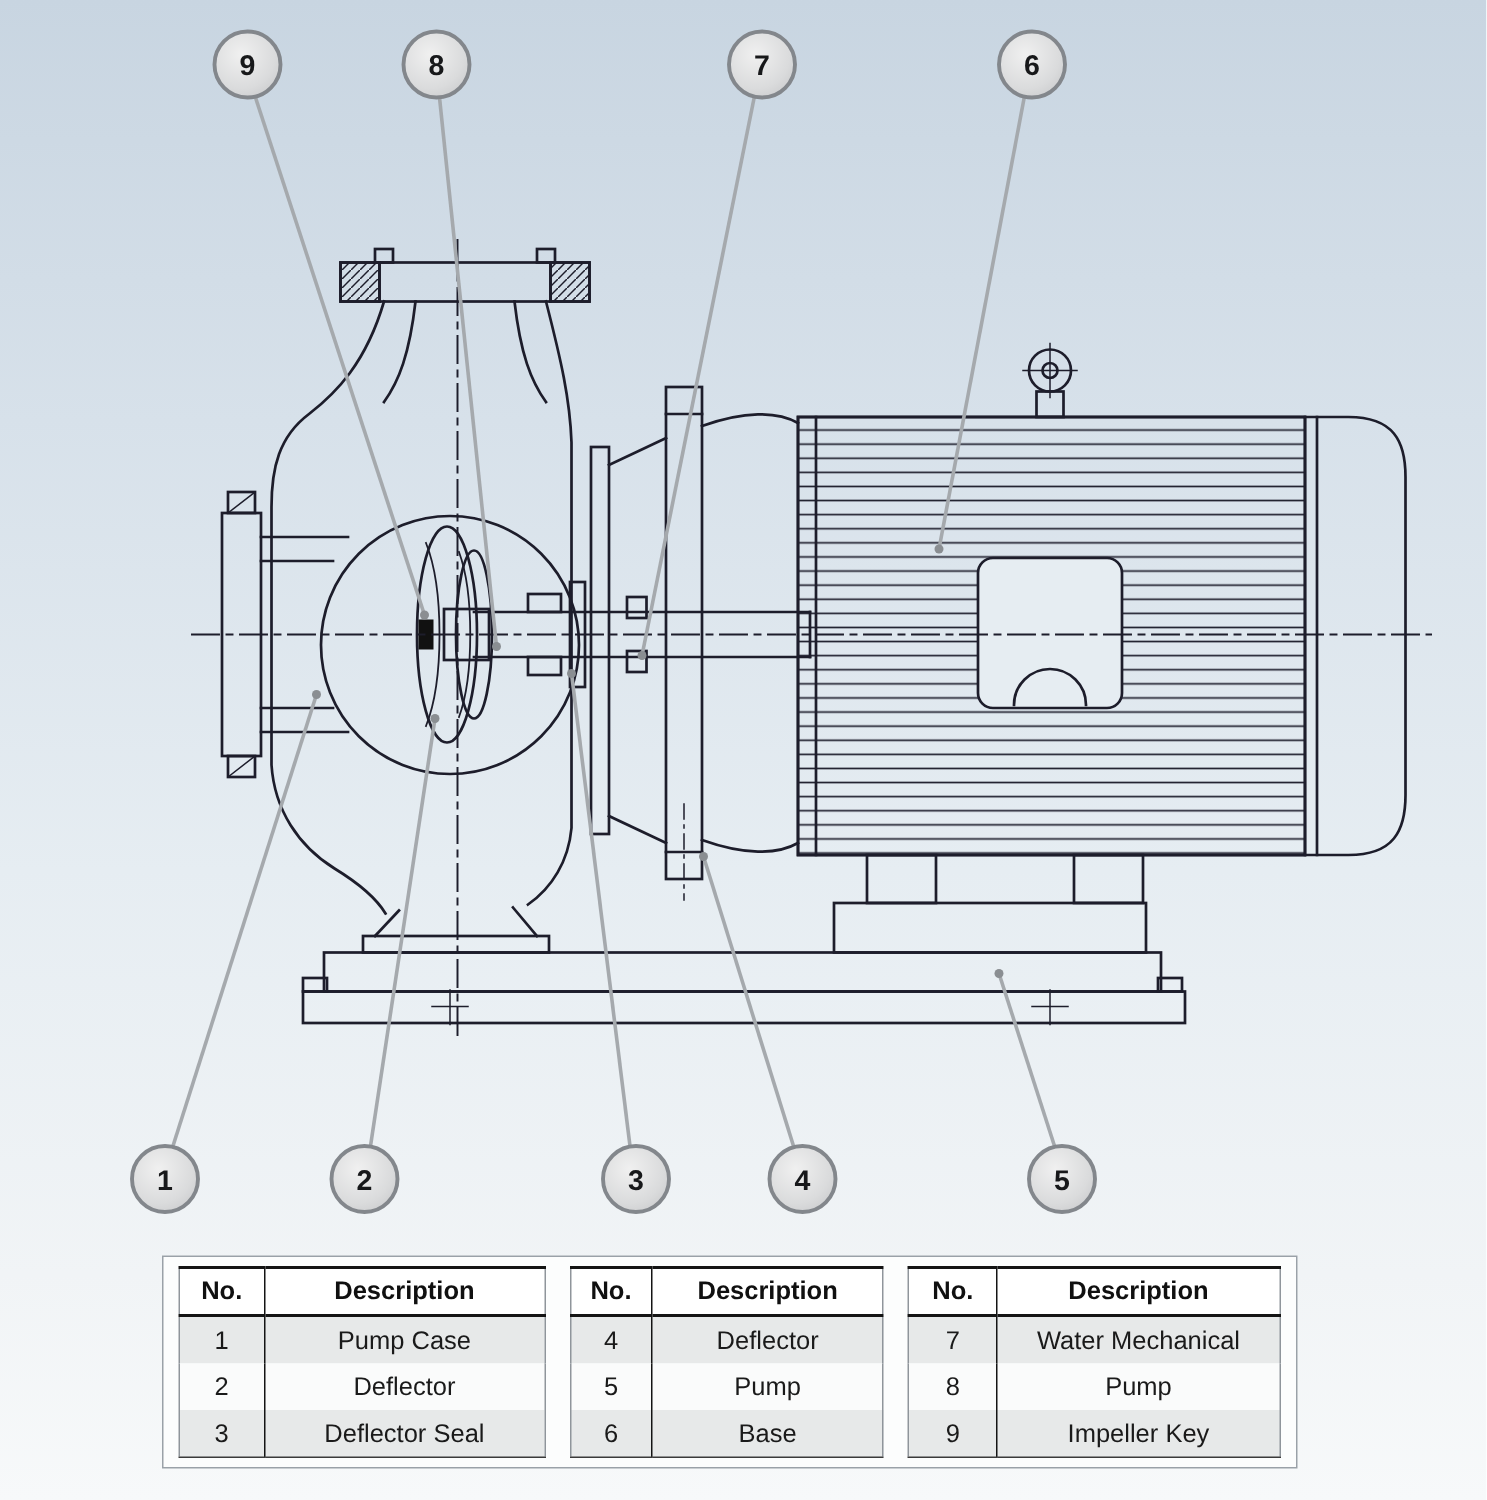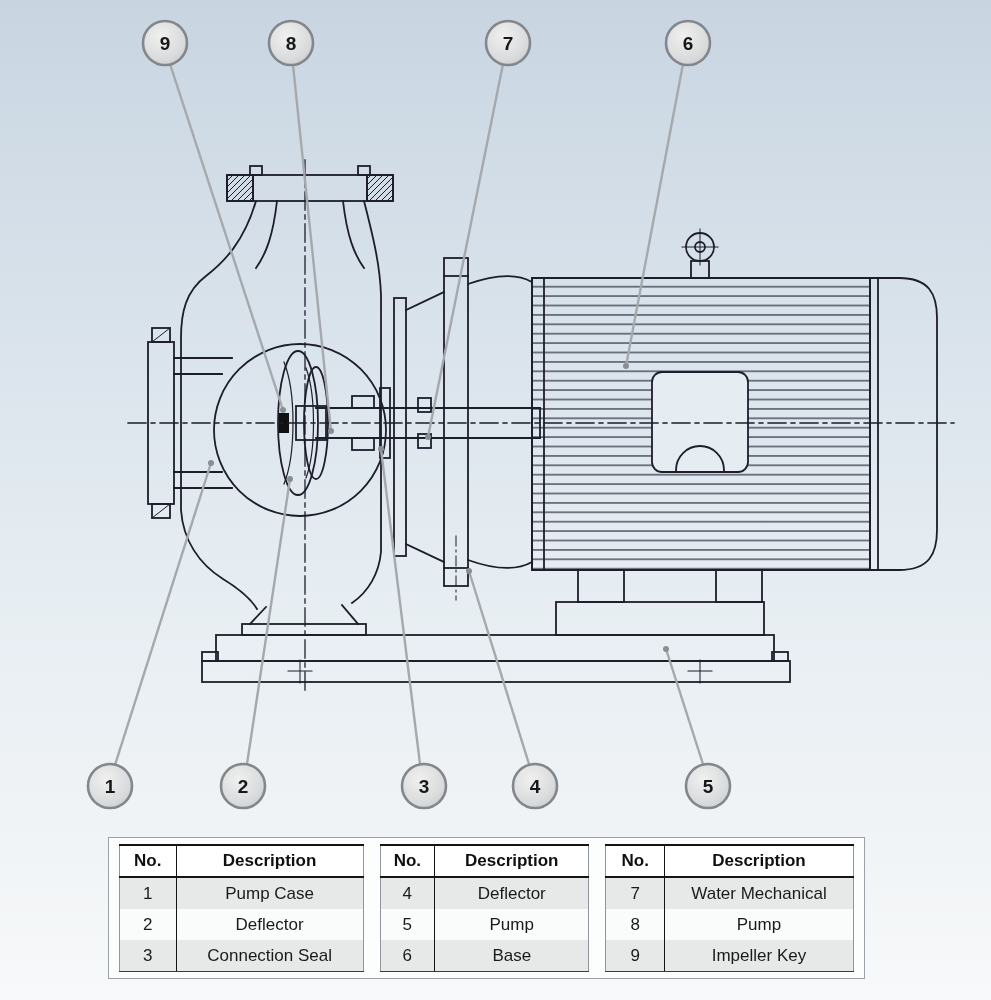--- a/index.html
+++ b/index.html
@@ -246,21 +246,21 @@
         <tr>
           <td>1</td>
           <td>Pump Case</td>
         </tr>
         <tr>
           <td>2</td>
           <td>Deflector</td>
         </tr>
         <tr>
           <td>3</td>
-          <td>Connection Seal</td>
+          <td>Deflector Seal</td>
         </tr>
       </tbody>
     </table>
 
     <table class="parts">
       <colgroup>
           <col style="width:56px">
           <col style="width:160px">
         </colgroup>
       <thead>

